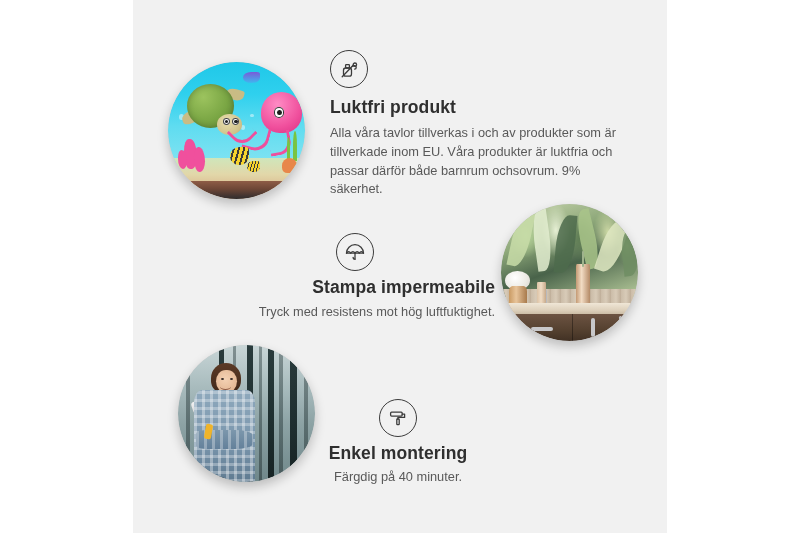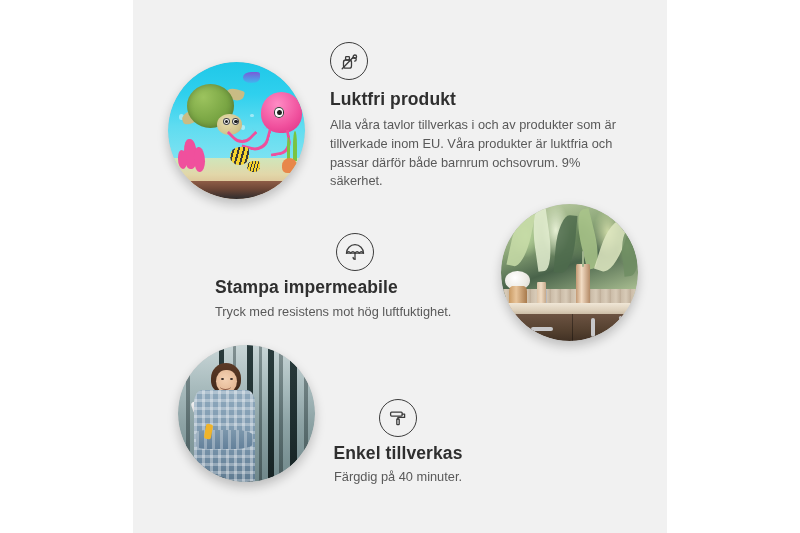--- a/index.html
+++ b/index.html
@@ -246,21 +246,21 @@
     color: #595959;
     margin: 0;
   }
 
   
   #feature-odourless { left: 330px; top: 42px; width: 292px; }
   #feature-odourless .icon-circle { margin-bottom: 9px; }
   #feature-odourless .feature-title { margin-bottom: 6px; }
 
   
-  #feature-waterproof { left: 215px; top: 233px; width: 280px; text-align: left; }
+  #feature-waterproof { left: 215px; top: 233px; width: 280px; text-align: right; }
   #feature-waterproof .icon-circle { margin: 0 auto 6px auto; }
   #feature-waterproof .feature-title { margin-bottom: 5px; }
 
   
   #feature-assembly { left: 290px; top: 399px; width: 216px; text-align: center; }
   #feature-assembly .icon-circle { margin: 0 auto 6px auto; }
   #feature-assembly .feature-title { margin-bottom: 4px; }
 </style>
 </head>
 <body>
@@ -360,21 +360,21 @@
         <div class="woman-face"></div>
         <div class="woman-eye" style="left:31.5%; top:24%;"></div>
         <div class="woman-eye" style="left:38%;   top:24%;"></div>
         <div class="woman-smile"></div>
         <div class="woman-shirt"></div>
         <div class="woman-arm"></div>
         <div class="roller-grip"></div>
       </div>
     </div>
 
-    <div class="feature" id="feature-odourless" style="left:197px; top:42px;">
+    <div class="feature" id="feature-odourless" style="left:197px; top:50px;">
       <div class="icon-circle">
         <svg width="24" height="24" viewBox="0 0 24 24" aria-hidden="true">
           <g fill="none" stroke="#3c3c3c" stroke-width="1.3" stroke-linecap="round" stroke-linejoin="round">
             <rect x="6.5" y="11" width="8" height="8.2" rx="2.2"></rect>
             <rect x="8.6" y="7.6" width="3.8" height="3.4" rx="0.7"></rect>
             <path d="M15.2 9.4c1.8-1.6 4-0.6 4 1.1 0 1-0.7 1.6-1.6 1.6"></path>
             <circle cx="17.9" cy="7.7" r="1.7"></circle>
             <line x1="5.2" y1="19.8" x2="16.2" y2="8.2"></line>
           </g>
         </svg>
@@ -401,18 +401,18 @@
     <div class="feature" id="feature-assembly" style="left:157px; top:399px;">
       <div class="icon-circle">
         <svg width="24" height="24" viewBox="0 0 24 24" aria-hidden="true">
           <g fill="none" stroke="#3c3c3c" stroke-width="1.3" stroke-linecap="round" stroke-linejoin="round">
             <rect x="4.6" y="6.2" width="11.6" height="3.9" rx="1"></rect>
             <path d="M16.2 8.15h2.4v3.3h-6.7v1.6"></path>
             <rect x="10.8" y="13" width="2.4" height="5.6" rx="0.6"></rect>
           </g>
         </svg>
       </div>
-      <p class="feature-title">Enkel tillverkas</p>
+      <p class="feature-title">Enkel montering</p>
       <p class="feature-desc">Färgdig på 40 minuter.</p>
     </div>
 
   </div>
 </div>
 
 </body></html>

